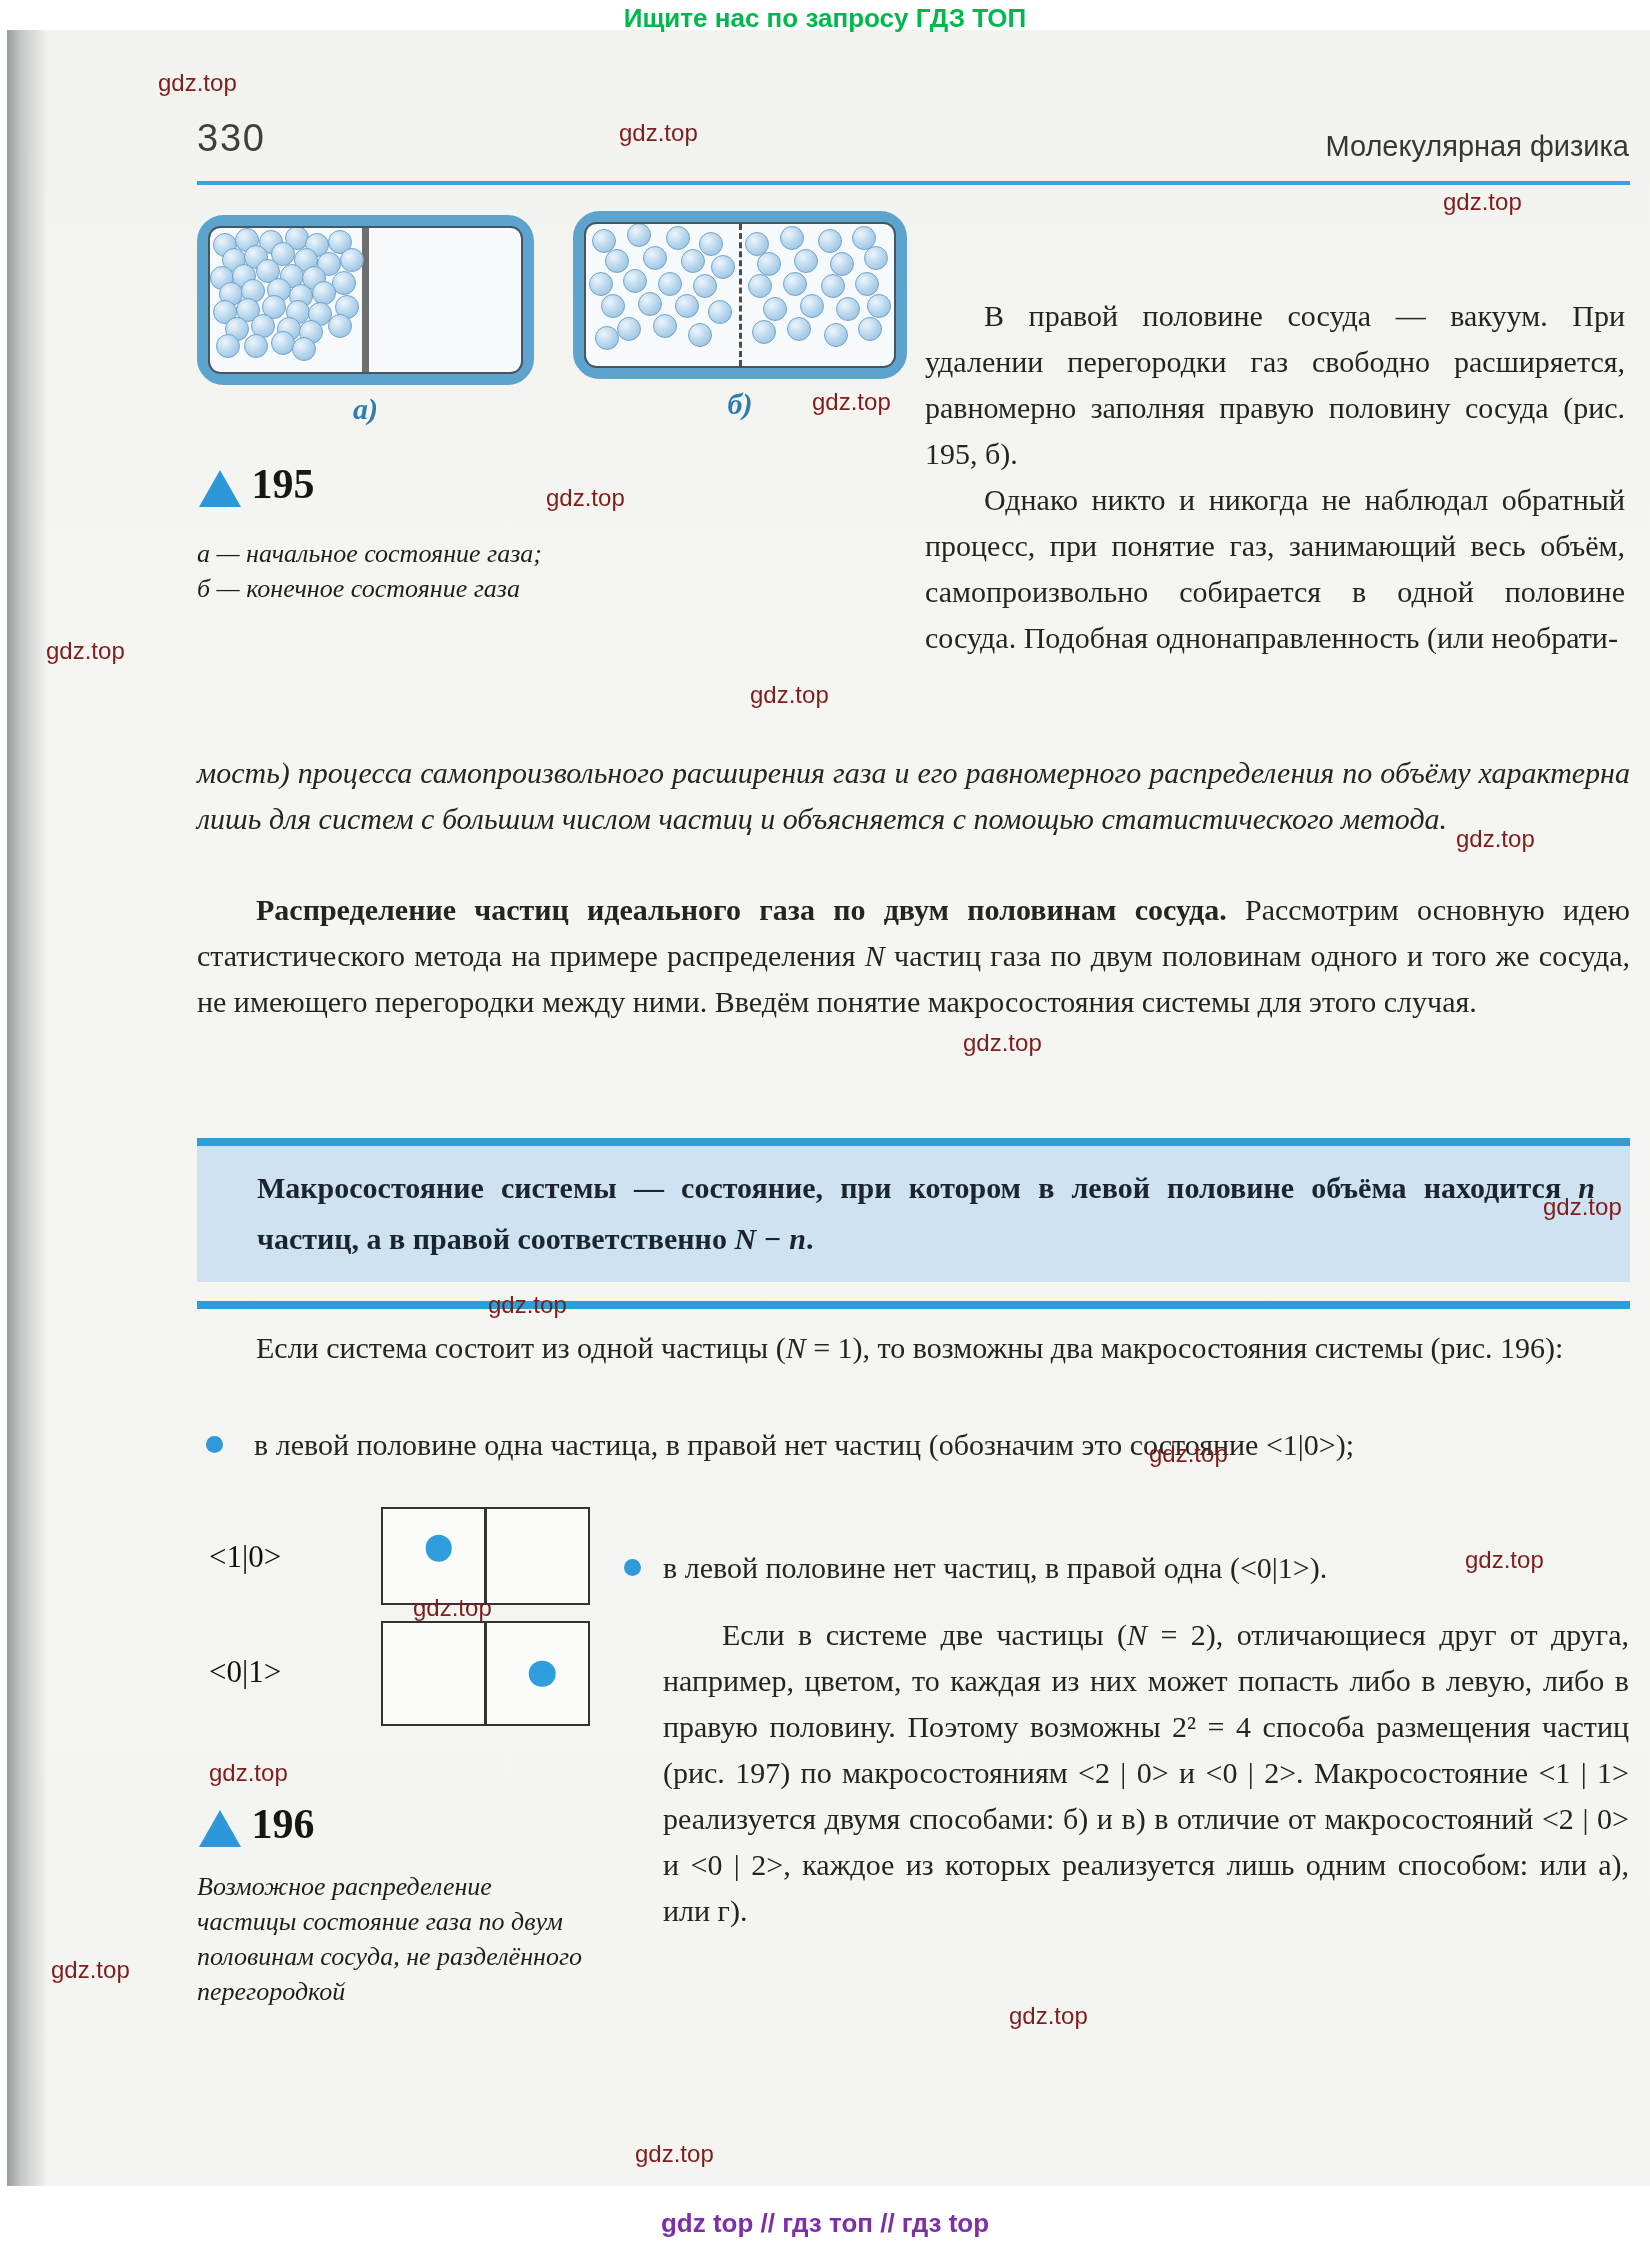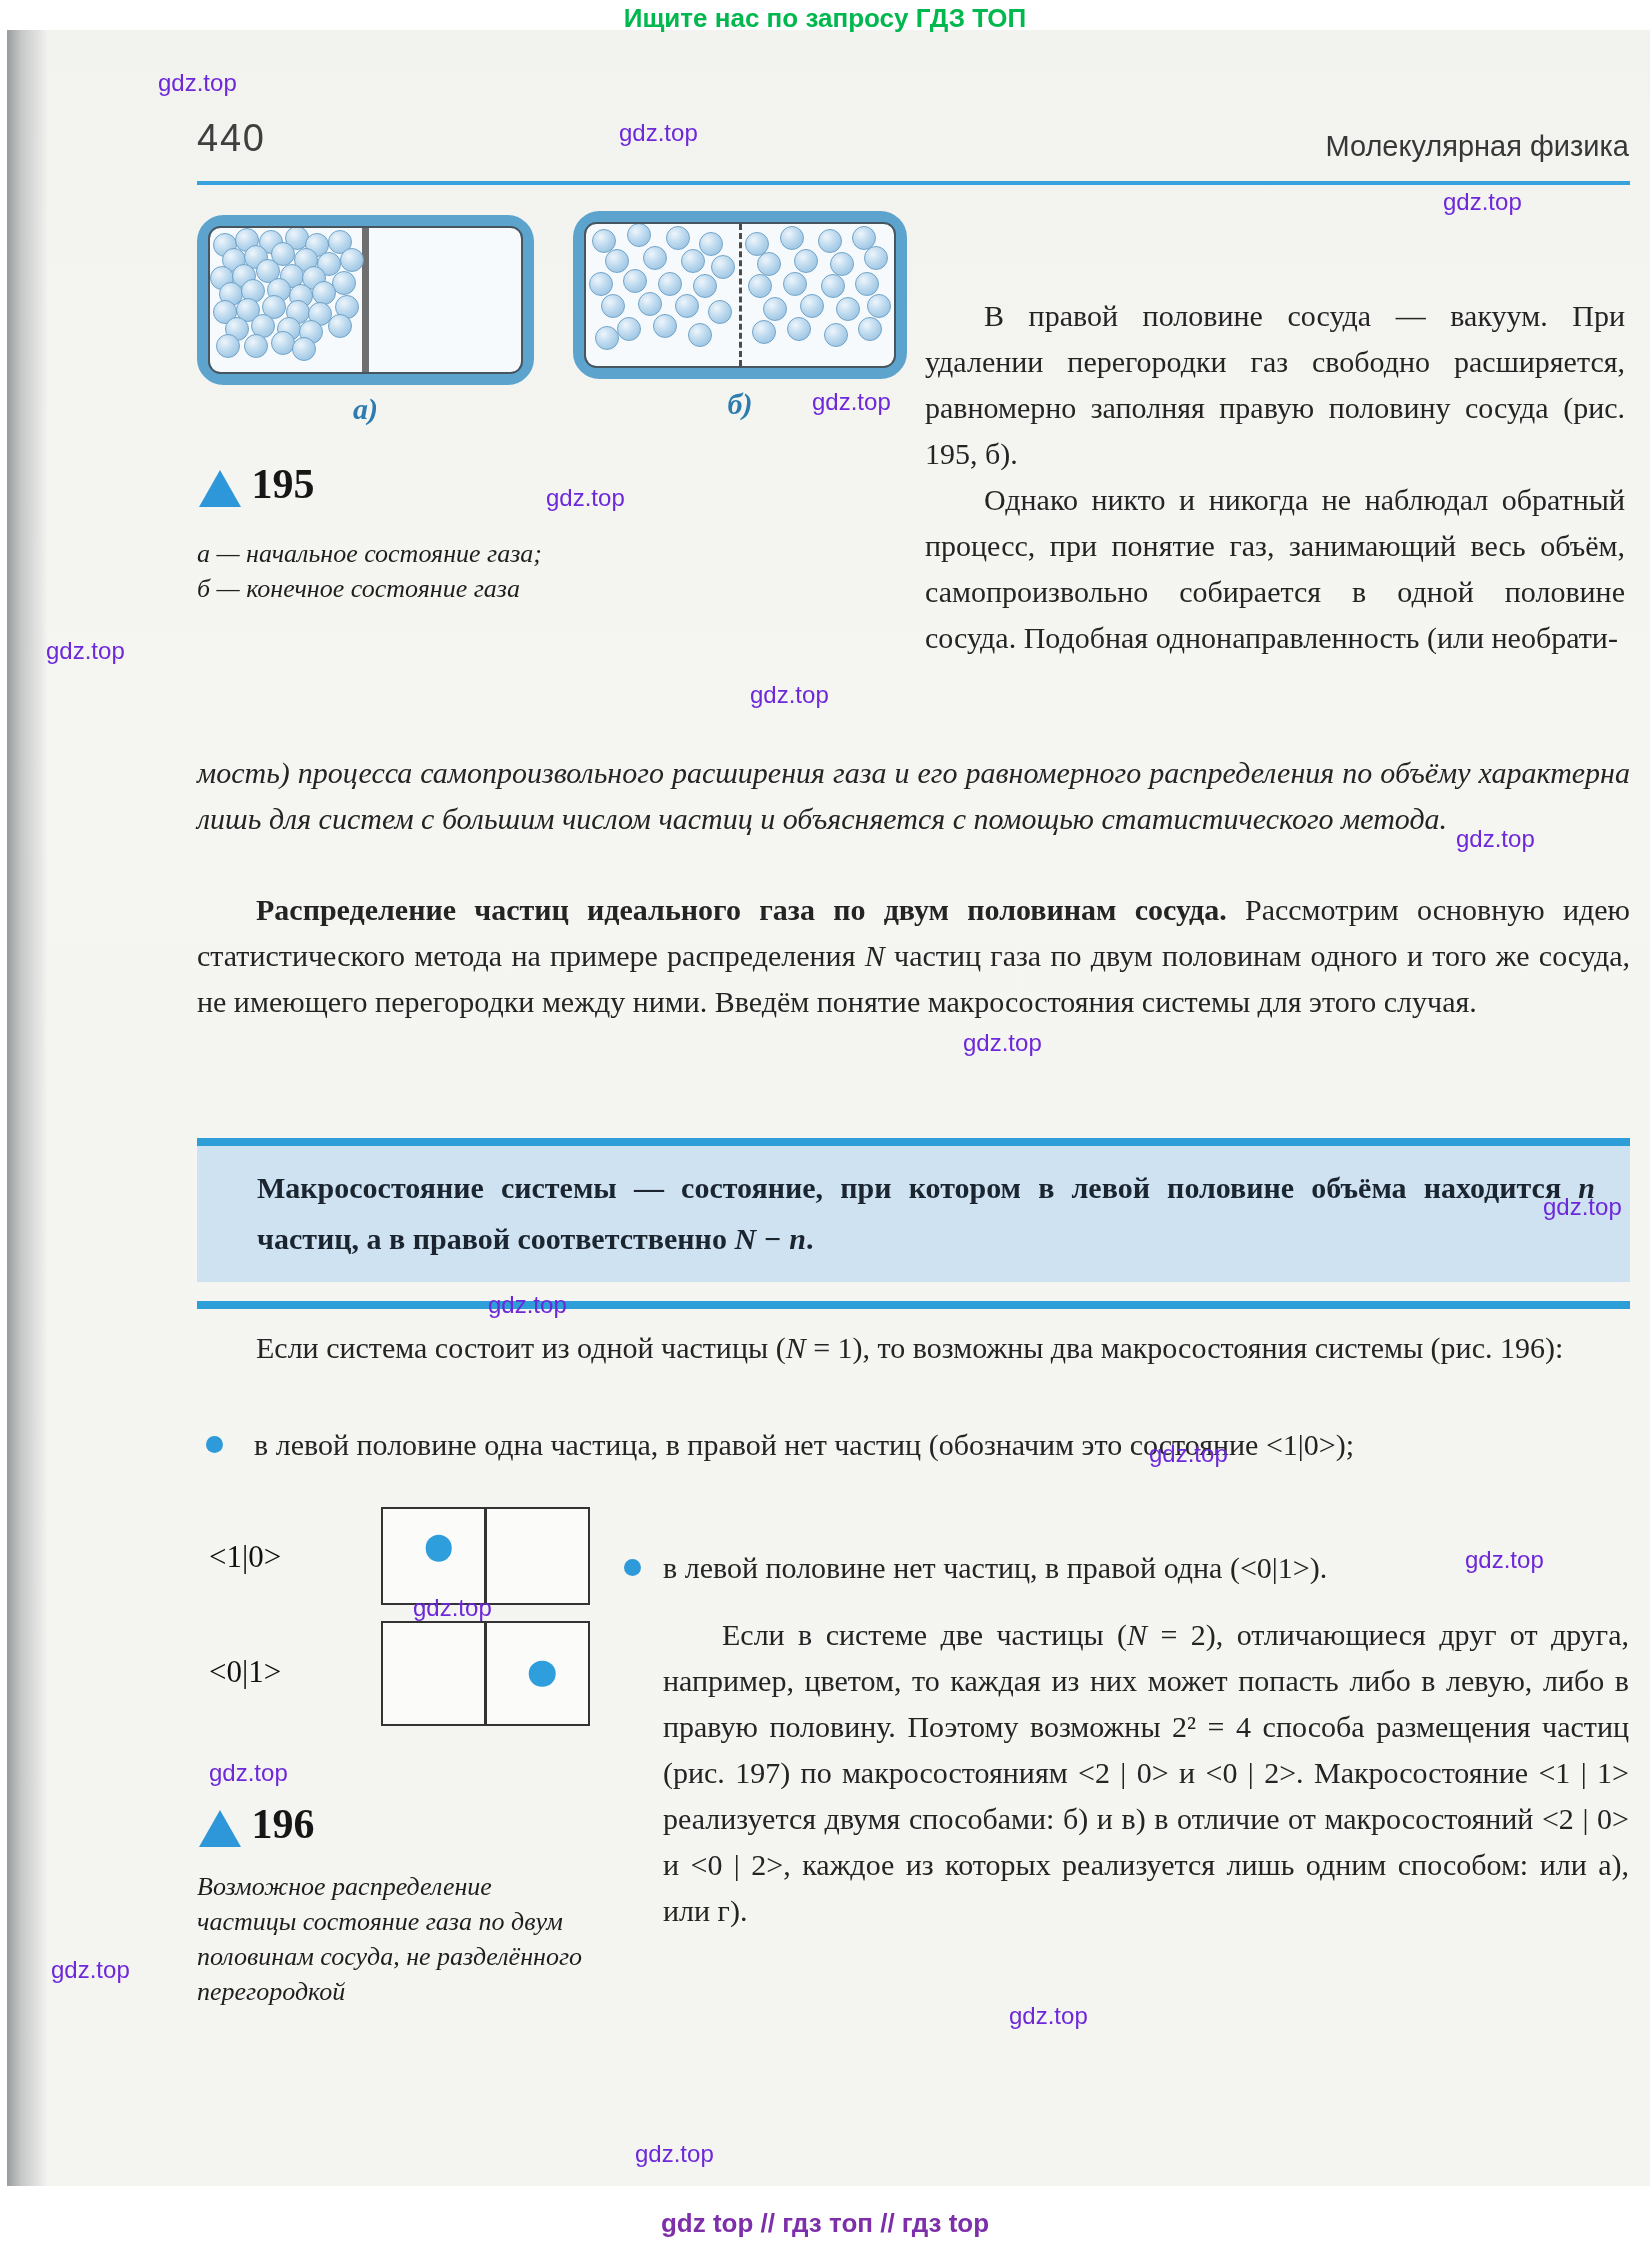--- a/index.html
+++ b/index.html
@@ -7,21 +7,21 @@
        font-family:"Liberation Serif","DejaVu Serif",serif;color:#262626;}
   
   .paper{position:absolute;left:7px;top:30px;width:1643px;height:2156px;
          background:linear-gradient(180deg,#f2f2ef 0%,#f5f5f2 30%,#f4f4f1 100%);}
   .gutter{position:absolute;left:0;top:0;width:41px;height:100%;
           background:linear-gradient(to right,#999c9e 0%,#c6c8c8 35%,rgba(244,244,241,0) 100%);}
   
   .green-banner{position:absolute;top:2.7px;left:0;width:100%;text-align:center;
     font-family:"Liberation Sans","DejaVu Sans",sans-serif;font-size:26px;font-weight:bold;color:#00b84d;}
   .wm{position:absolute;font-family:"Liberation Sans","DejaVu Sans",sans-serif;
-      font-size:24px;color:#6d28d9;z-index:60;white-space:nowrap;}
+      font-size:24px;color:#7f1d1d;z-index:60;white-space:nowrap;}
   .footer-links{position:absolute;top:2208px;left:0;width:100%;text-align:center;
     font-family:"Liberation Sans","DejaVu Sans",sans-serif;font-size:26px;font-weight:bold;color:#7c2fa8;}
   
   .page-number{position:absolute;left:197px;top:117px;font-family:"Liberation Sans","DejaVu Sans",sans-serif;
     font-size:38px;color:#3f3f3f;letter-spacing:1.8px;}
   .section-title{position:absolute;left:929px;top:130px;width:700px;text-align:right;
     font-family:"Liberation Sans","DejaVu Sans",sans-serif;font-size:29px;color:#373737;}
   .header-rule{position:absolute;left:197px;top:181px;width:1433px;height:4.4px;background:#37a2dc;}
   
   .vessel{position:absolute;border:11.5px solid #5ca4ce;border-radius:26.6px;background:#5ca4ce;box-sizing:border-box;}
@@ -68,21 +68,21 @@
 </style>
 </head>
 <body>
 
 <div class="paper">
   <div class="gutter"></div>
 </div>
 
 <div class="green-banner">Ищите нас по запросу ГДЗ ТОП</div>
 
-<div class="page-number">440</div>
+<div class="page-number">330</div>
 <div class="section-title">Молекулярная физика</div>
 <div class="header-rule"></div>
 
 <div class="vessel" style="left:197px;top:215px;width:337px;height:170px;">
   <div class="vessel-inner">
     <div class="vhalf" id="va-left">
         <span class="particle" style="left: 10%; top: 12%;"></span>
         <span class="particle" style="left: 24%; top: 8%;"></span>
         <span class="particle" style="left: 40%; top: 10%;"></span>
         <span class="particle" style="left: 57%; top: 7%;"></span>

